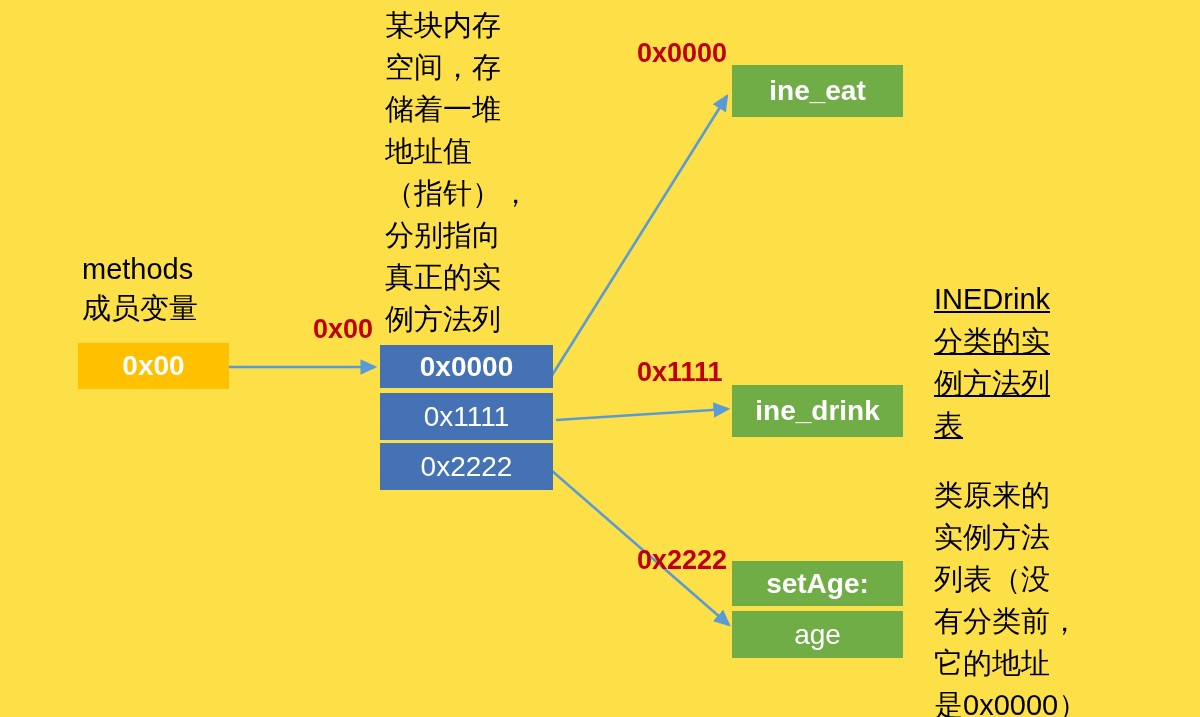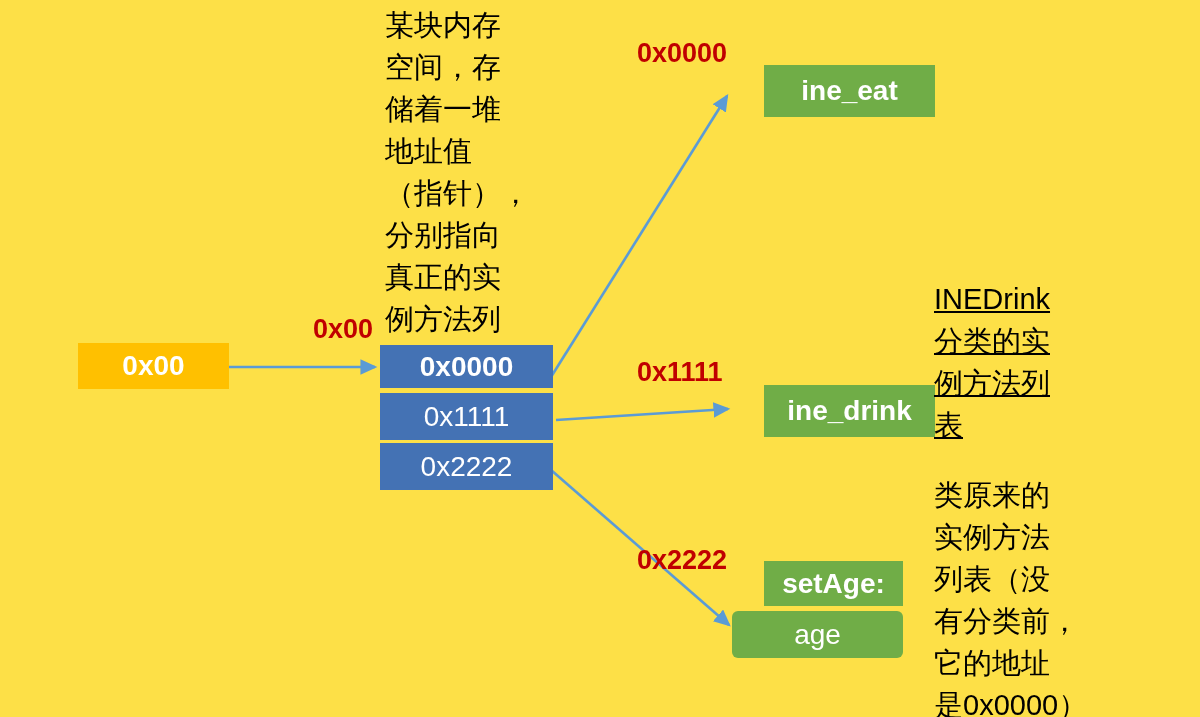--- a/index.html
+++ b/index.html
@@ -46,21 +46,21 @@
     display: flex;
     align-items: center;
     justify-content: center;
     color: #ffffff;
     font-size: 28px;
   }
   .box-orange { background: #FFC000; font-weight: 700; }
   .box-blue   { background: #4472B4; }
   .box-blue.bold { font-weight: 700; }
   .box-green  { background: #70AD47; }
-  .box-green.bold { font-weight: 700; margin-left: 32px; }
+  .box-green.bold { font-weight: 700; }
 
   
   svg.arrows {
     position: absolute;
     left: 0; top: 0;
     width: 1200px; height: 717px;
     pointer-events: none;
   }
 </style>
 </head>
@@ -87,20 +87,22 @@
   <div class="abs note" style="left:385px; top:4px; width:180px;">某块内存
 空间，存
 储着一堆
 地址值
 （指针），
 分别指向
 真正的实
 例方法列
 表</div>
 
+  <div class="abs label-left" style="left:82px; top:250px; width:220px;">methods
+成员变量</div>
 
   <div class="abs box box-orange" style="left:78px; top:343px; width:151px; height:46px;">0x00</div>
 
   <div class="abs addr" style="left:313px; top:314px;">0x00</div>
 
   <div class="abs" style="left:380px; top:345px; width:173px;">
     <div class="box box-blue bold" style="height:43px; margin-bottom:5px;">0x0000</div>
     <div class="box box-blue" style="height:47px; margin-bottom:3px;">0x1111</div>
     <div class="box box-blue" style="height:47px;">0x2222</div>
   </div>
@@ -116,21 +118,21 @@
 
   <div class="abs note" style="left:934px; top:278px; width:200px;text-decoration:underline;">INEDrink
 分类的实
 例方法列
 表</div>
 
   <div class="abs addr" style="left:637px; top:545px;">0x2222</div>
 
   <div class="abs" style="left:732px; top:561px; width:171px;">
     <div class="box box-green bold" style="height:45px; margin-bottom:5px;">setAge:</div>
-    <div class="box box-green" style="height:47px;border-radius:6px;">age</div>
+    <div class="box box-green" style="height:47px;">age</div>
   </div>
 
   <div class="abs note" style="left:934px; top:474px; width:210px;">类原来的
 实例方法
 列表（没
 有分类前，
 它的地址
 是0x0000）</div>
 
 </div>

